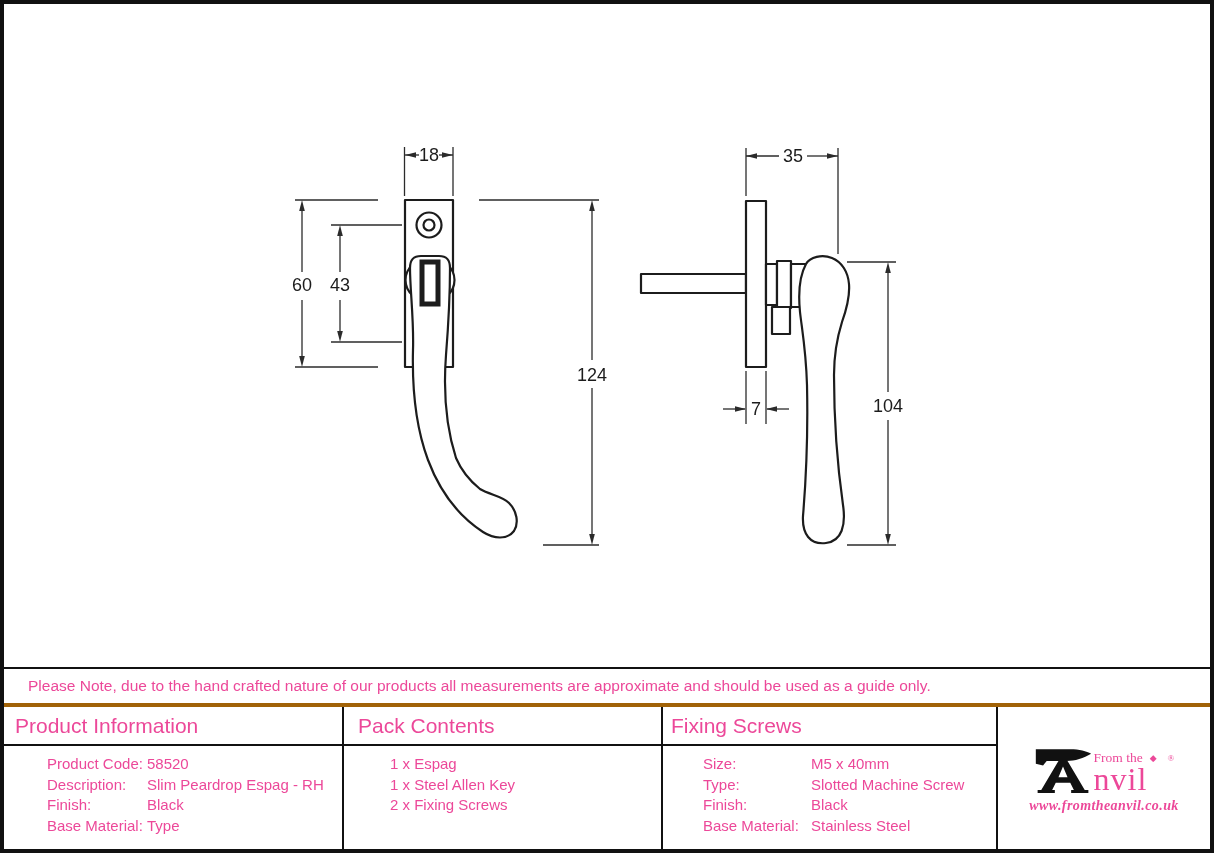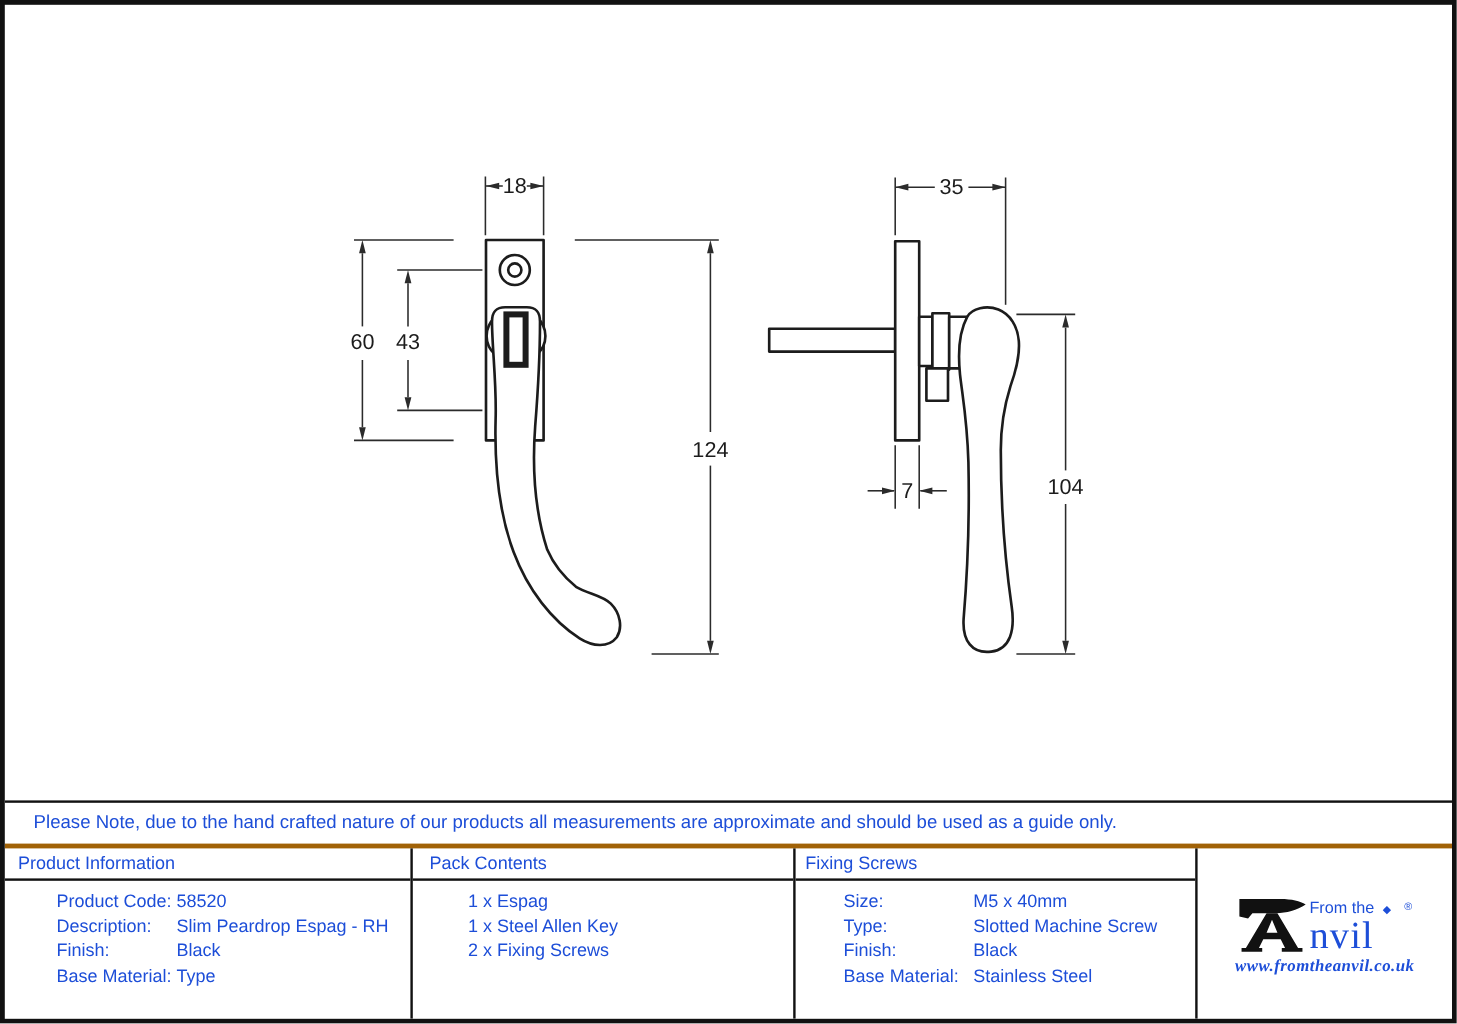--- a/index.html
+++ b/index.html
@@ -3,21 +3,21 @@
 <meta charset="utf-8">
 <style>
   html,body{margin:0;padding:0;background:#e8e8e8;}
   .sheet{
     position:relative;
     width:1214px;height:853px;
     background:#ffffff;
     box-sizing:border-box;
     border:4px solid #111;
     font-family:"Liberation Sans",sans-serif;
-    color:#1d4ed8;
+    color:#ec4899;
     overflow:hidden;
   }
   .drawing-area{
     position:relative;
     height:665px;
     border-bottom:2px solid #111;
     box-sizing:border-box;
   }
   .drawing-area svg{position:absolute;left:-4px;top:-4px;}
   .note-row{
@@ -29,42 +29,42 @@
     font-size:15.5px;
   }
   .info-table{
     height:142px;
     display:grid;
     grid-template-columns:340px 319px 335px 1fr;
   }
   .info-col{border-right:2px solid #111;box-sizing:border-box;display:flex;flex-direction:column;}
   .logo-col{display:flex;align-items:center;justify-content:center;}
   .col-header{
-    height:27px;
+    height:39px;
     box-sizing:border-box;
     border-bottom:2px solid #111;
     display:flex;align-items:center;
-    font-size:15px;
+    font-size:21px;
   }
   .col-body{padding-top:8px;font-size:15px;margin-left:32px;}
   .kv-row{display:flex;line-height:20.5px;}
   .kv-label{flex:0 0 auto;}
   .col-product .col-header,.col-product .col-body{padding-left:11px;}
   .col-product .kv-label{width:100px;}
   .col-pack .col-header,.col-pack .col-body{padding-left:14px;}
   .col-fix .col-header,.col-fix .col-body{padding-left:8px;}
   .col-fix .kv-label{width:108px;}
   .pack-item{line-height:20.5px;}
   
   .logo{display:flex;flex-direction:column;align-items:center;transform:translateY(2px);}
   .logo-row{display:flex;align-items:flex-end;}
   .logo-text{display:flex;flex-direction:column;margin-left:2px;}
   .logo-top{
-    display:flex;align-items:center;
-    font-family:Liberation Sans, sans-serif;
+    display:flex;align-items:flex-end;
+    font-family:Liberation Serif, serif;
     font-size:13.5px;line-height:12px;
   }
   .logo-diamond{font-size:9px;margin-left:7px;margin-top:2px;}
   .logo-reg{font-size:9px;margin-left:11px;margin-top:-4px;}
   .logo-name{
     font-family:"Liberation Serif",serif;
     font-size:32px;font-weight:400;line-height:30px;
     letter-spacing:1px;
   }
   .logo-site{

